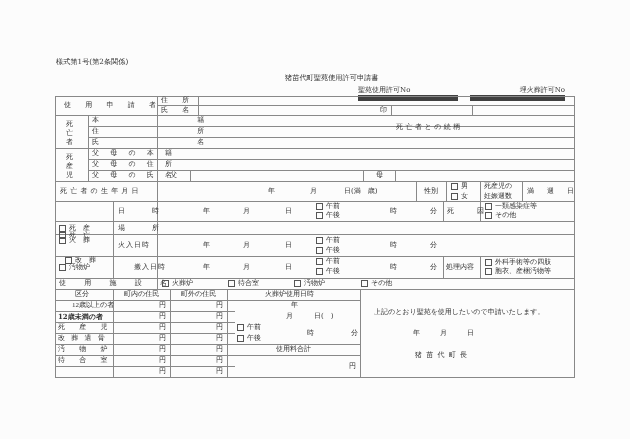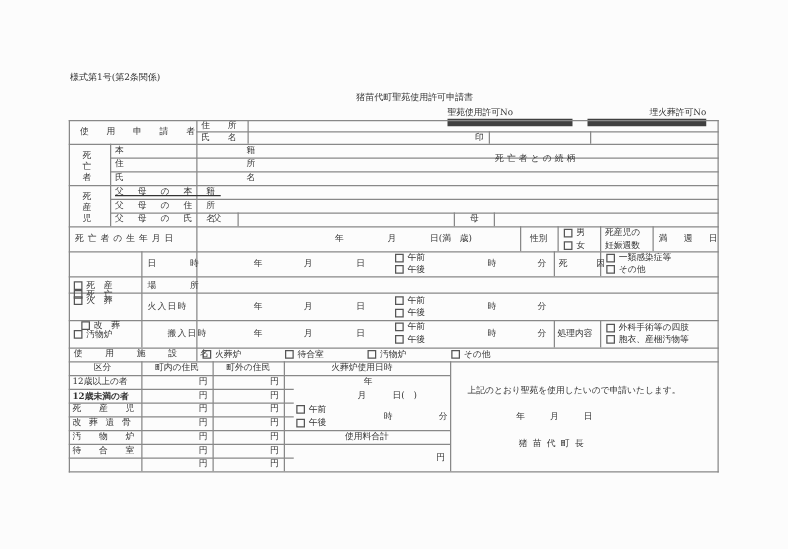--- a/index.html
+++ b/index.html
@@ -94,21 +94,21 @@
 
 <div class="t" style="left:66px;top:120px;width:8px;white-space:normal;line-height:9px;">死亡者</div>
 <div class="t sp" style="left:92px;top:117px;letter-spacing:48px;">本 籍</div>
 <div class="t sp" style="left:92px;top:128px;letter-spacing:48px;">住 所</div>
 <div class="t sp" style="left:92px;top:139px;letter-spacing:48px;">氏 名</div>
 <div class="abs" style="left:158px;top:116px;width:415px;height:9px;"></div>
 <div class="abs" style="left:158px;top:127px;width:415px;height:9px;"></div>
 <div class="abs" style="left:158px;top:138px;width:415px;height:9px;"></div>
 
 <div class="t" style="left:66px;top:153px;width:8px;white-space:normal;line-height:9px;">死産児</div>
-<div class="t" style="left:92px;top:150px;letter-spacing:4.5px;text-decoration:underline;">父 母 の 本 籍</div>
+<div class="t" style="left:92px;top:150px;letter-spacing:4.5px;">父 母 の 本 籍</div>
 <div class="t" style="left:92px;top:161px;letter-spacing:4.5px;">父 母 の 住 所</div>
 <div class="t" style="left:92px;top:172px;letter-spacing:4.5px;">父 母 の 氏 名</div>
 <div class="abs" style="left:158px;top:149px;width:415px;height:9px;"></div>
 <div class="abs" style="left:158px;top:160px;width:415px;height:9px;"></div>
 <div class="t" style="left:170px;top:172px;">父</div>
 <div class="abs" style="left:191px;top:171px;width:171px;height:9px;"></div>
 <div class="t" style="left:376px;top:172px;">母</div>
 <div class="abs" style="left:396px;top:171px;width:177px;height:9px;"></div>
 
 <div class="t" style="left:60px;top:188px;letter-spacing:3.2px;">死亡者の生年月日</div>
@@ -167,21 +167,21 @@
 <div class="t" style="left:228px;top:280px;"><span class="box"></span><span>待合室</span></div>
 <div class="t" style="left:294px;top:280px;"><span class="box"></span><span>汚物炉</span></div>
 <div class="t" style="left:361px;top:280px;"><span class="box"></span><span>その他</span></div>
 
 <div class="t" style="left:75px;top:291px;">区分</div>
 <div class="t" style="left:124px;top:291px;">町内の住民</div>
 <div class="t" style="left:181px;top:291px;">町外の住民</div>
 <div class="t" style="left:265px;top:291px;">火葬炉使用日時</div>
 
 <div>
-  <div class="t" style="left:58px;top:302px;">12歳以上の者</div>
+  <div class="t" style="left:72px;top:302px;font-family:Liberation Serif, serif;">12歳以上の者</div>
   <div class="t" style="left:159px;top:302px;">円</div>
   <div class="t" style="left:216px;top:302px;">円</div>
 
   <div class="t" style="left:58px;top:313px;font-weight:bold;">12歳未満の者</div>
   <div class="t" style="left:159px;top:313px;">円</div>
   <div class="t" style="left:216px;top:313px;">円</div>
 
   <div class="t" style="left:58px;top:324px;letter-spacing:6px;">死 産 児</div>
   <div class="t" style="left:159px;top:324px;">円</div>
   <div class="t" style="left:216px;top:324px;">円</div>

